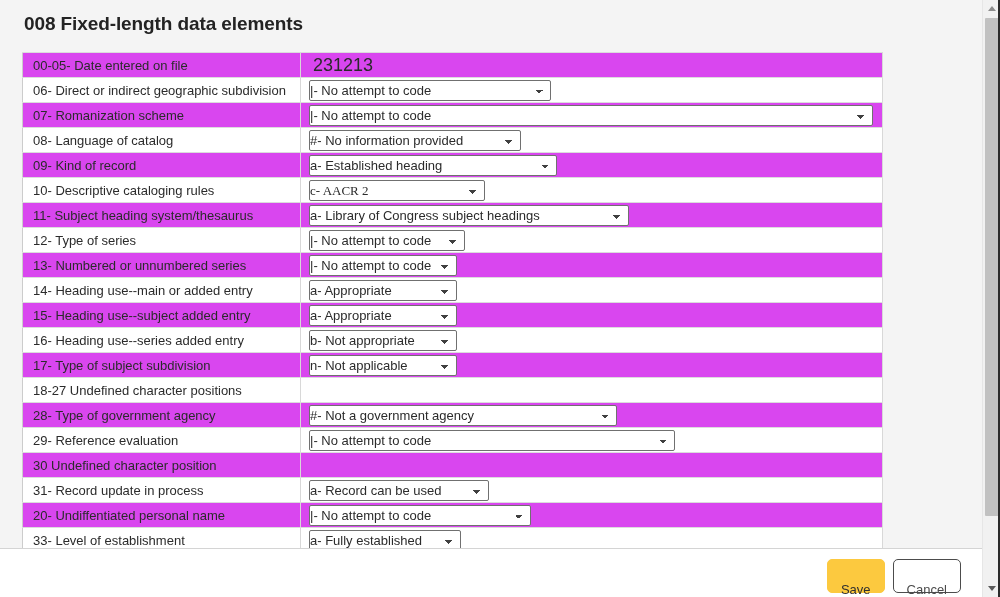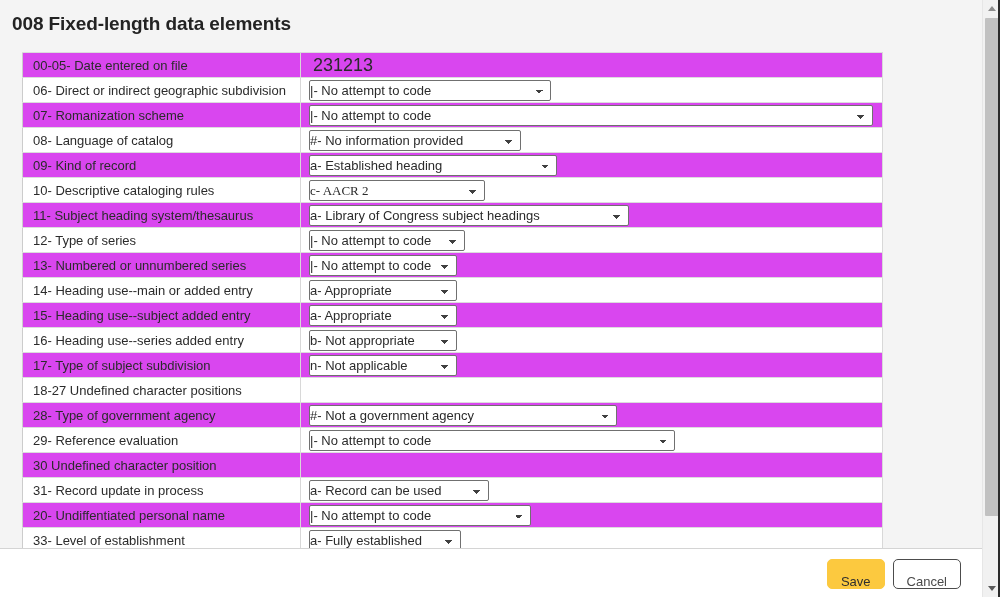--- a/index.html
+++ b/index.html
@@ -27,21 +27,21 @@
     height: 597px;
     background: #f4f4f4;
     overflow: hidden;
   }
 
   
   #page-title {
     font-size: 19px;
     font-weight: bold;
     color: #232323;
-    padding: 11px 0 0 12px;
+    padding: 11px 0 0 24px;
     margin: 0;
     letter-spacing: -0.1px;
     line-height: 26px;
     white-space: nowrap;
   }
 
   
   #form-panel {
     position: absolute;
     left: 0;
@@ -167,21 +167,21 @@
     right: 21px;
     top: 10px;
     display: flex;
     gap: 8px;
   }
   button.btn {
     font-family: "Liberation Sans", sans-serif;
     font-size: 13px;
     height: 30px;
     min-width: 52px;
-    padding: 8px 13px;
+    padding: 16px 13px;
     border-radius: 5px;
     cursor: pointer;
     line-height: 28px;
   }
   button.btn-save {
     background: #fcc93f;
     border: 1px solid #fcc93f;
     color: #2f2f2f;
   }
   button.btn-cancel {

